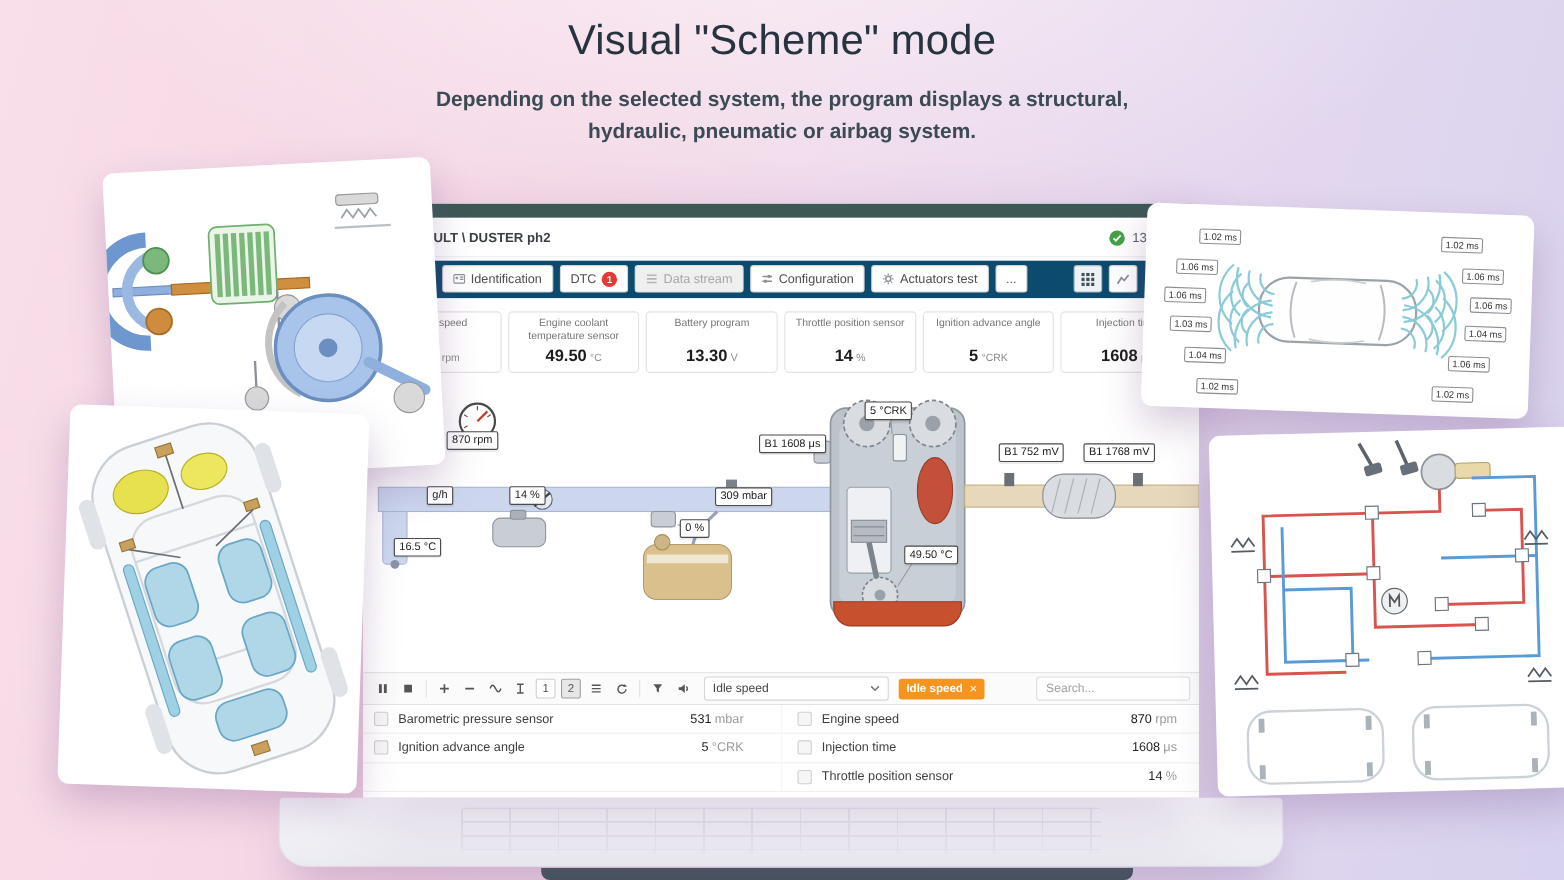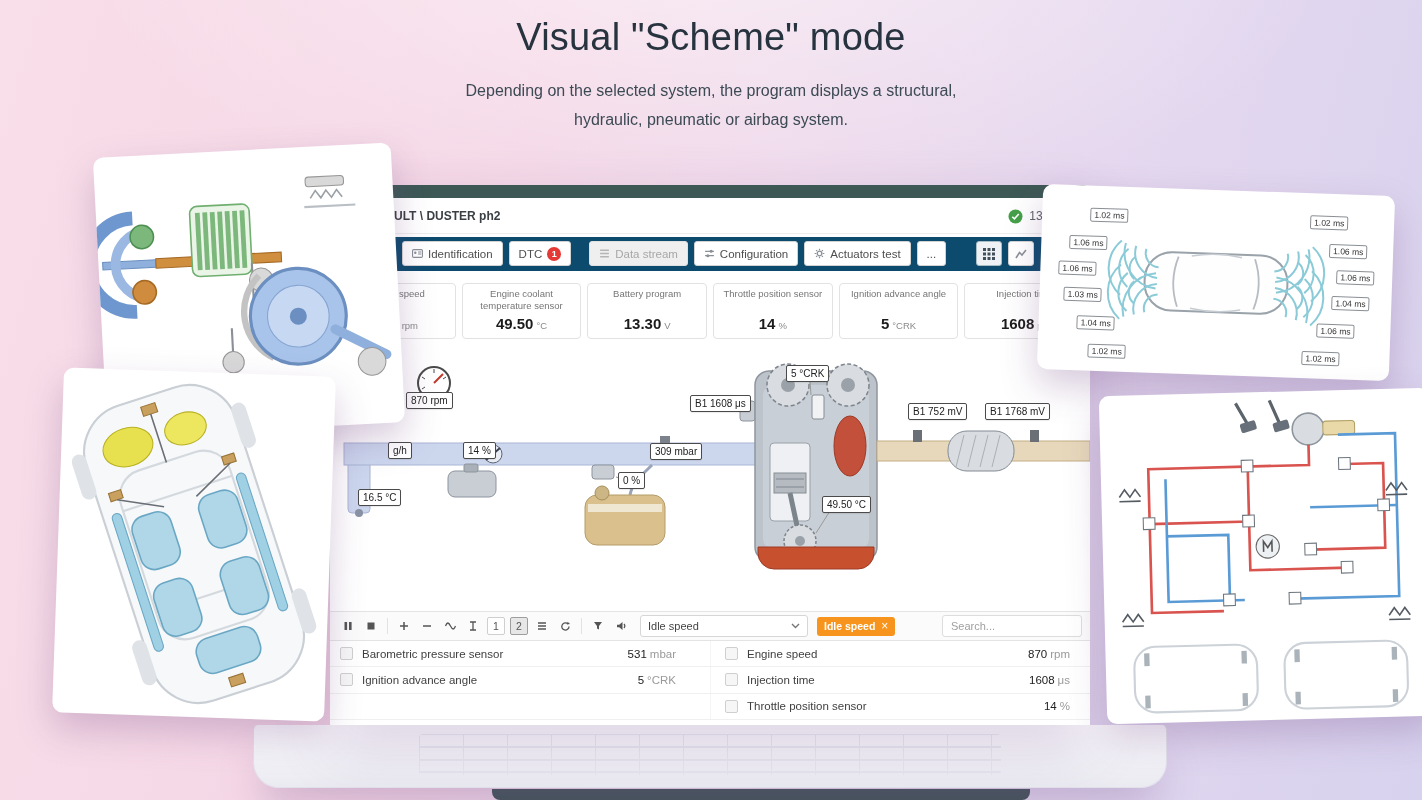--- a/index.html
+++ b/index.html
@@ -13,21 +13,21 @@
       linear-gradient(105deg, #f9dfe9 0%, #f4d6e6 35%, #e5d8ef 70%, #d7d2ee 100%);
   }
 
   
   .hero-title {
     position:absolute; top:16px; left:0; right:0; text-align:center;
     font-size:38px; font-weight:500; color:#27343f; letter-spacing:.2px;
   }
   .hero-sub {
     position:absolute; top:76px; left:0; right:0; text-align:center;
-    font-size:16px; color:#3c4a54; line-height:29px;
+    font-size:19px; color:#3c4a54; line-height:29px;font-weight:bold;
   }
 
   
   .screen {
     position:absolute; left:330px; top:185px; width:760px; height:540px;
     background:#fff; border-radius:8px 8px 0 0; overflow:hidden; z-index:2;
     box-shadow:0 22px 55px rgba(110,70,130,.22);
   }
   .screen-topbar { position:absolute; top:0; left:0; right:0; height:13px; background:var(--titlebar_dark,#3d5855); }
 
@@ -55,21 +55,21 @@
   .vehicle { position:absolute; left:30px; top:11px; font-size:12px; font-weight:700; color:#3a3f44; white-space:nowrap; }
   .header-right { position:absolute; right:44px; top:0; height:36px; display:flex; align-items:center; gap:6px; font-size:12px; color:#5a6067; }
 
   
   .app-toolbar { position:absolute; top:52px; left:0; right:0; height:34px; background:#0c4a6e; }
   .tabs { position:absolute; left:72px; top:4px; display:flex; }
   .tbtn {
     display:inline-flex; align-items:center; gap:5px; height:25px; padding:0 9px; margin-right:6px;
     border:1px solid #d3d3d3; border-radius:3px; background:#fff; font-size:11.5px; color:#4f4f4f; white-space:nowrap;
   }
-  .tbtn.disabled { background:#efefef; color:#a7a7a7; border-color:#e1e1e1;margin-left:12px; }
+  .tbtn.disabled { background:#efefef; color:#a7a7a7; border-color:#e1e1e1; }
   .tbtn svg { flex:none; }
   .badge {
     min-width:14px; height:14px; border-radius:7px; padding:0 3px;
     background:var(--badge_red,#e53935); color:#fff; font-size:9px; line-height:14px; text-align:center; font-weight:700;
   }
   .toolbar-right { position:absolute; right:56px; top:4px; display:flex; gap:6px; }
   .ibtn { width:26px; height:25px; border:1px solid #d3d3d3; border-radius:3px; background:#fff; display:flex; align-items:center; justify-content:center; }
   .ibtn.active { background:#eef2f4; border-color:#a8bcc3; }
 
   

